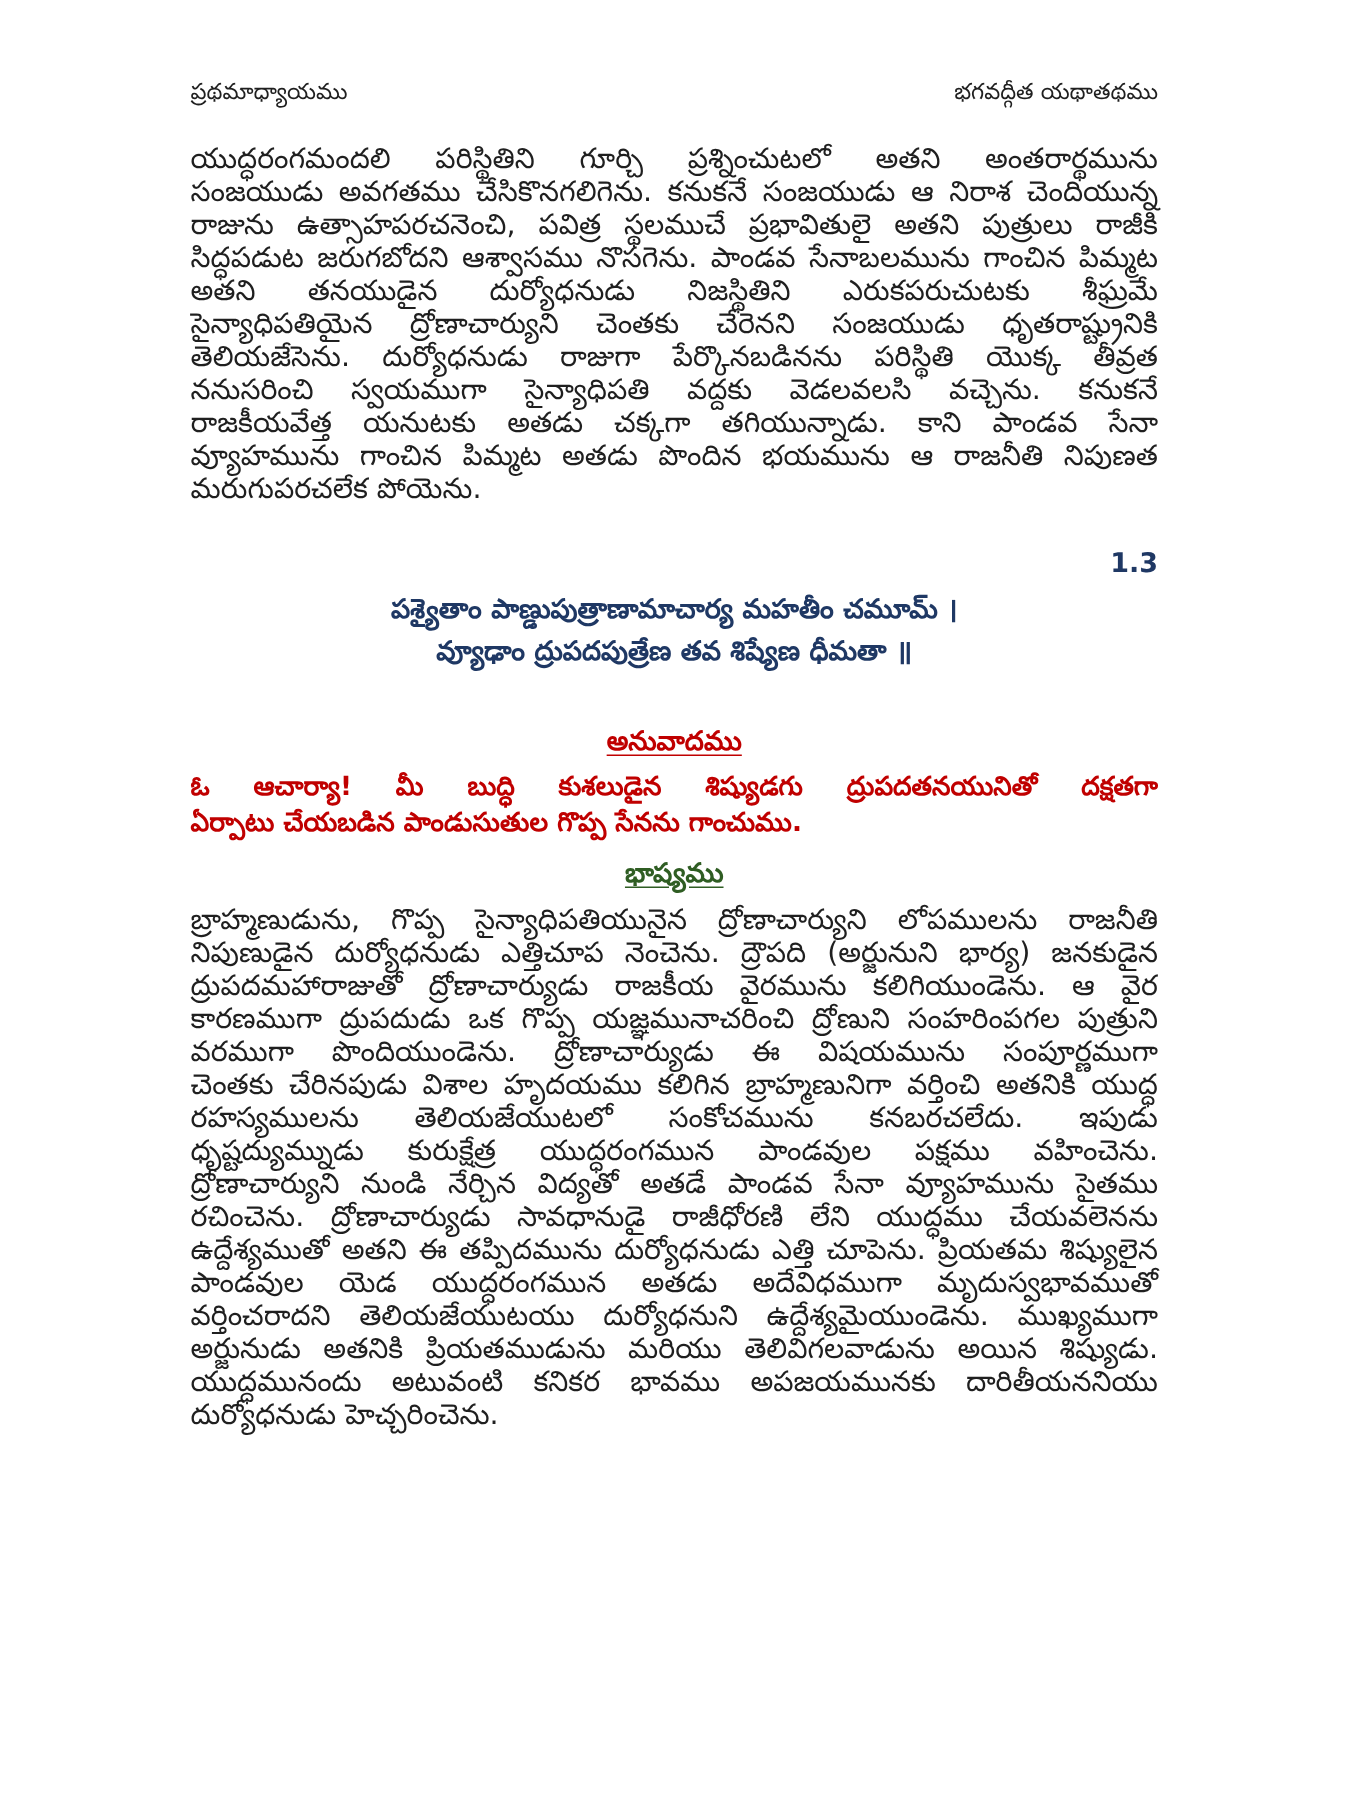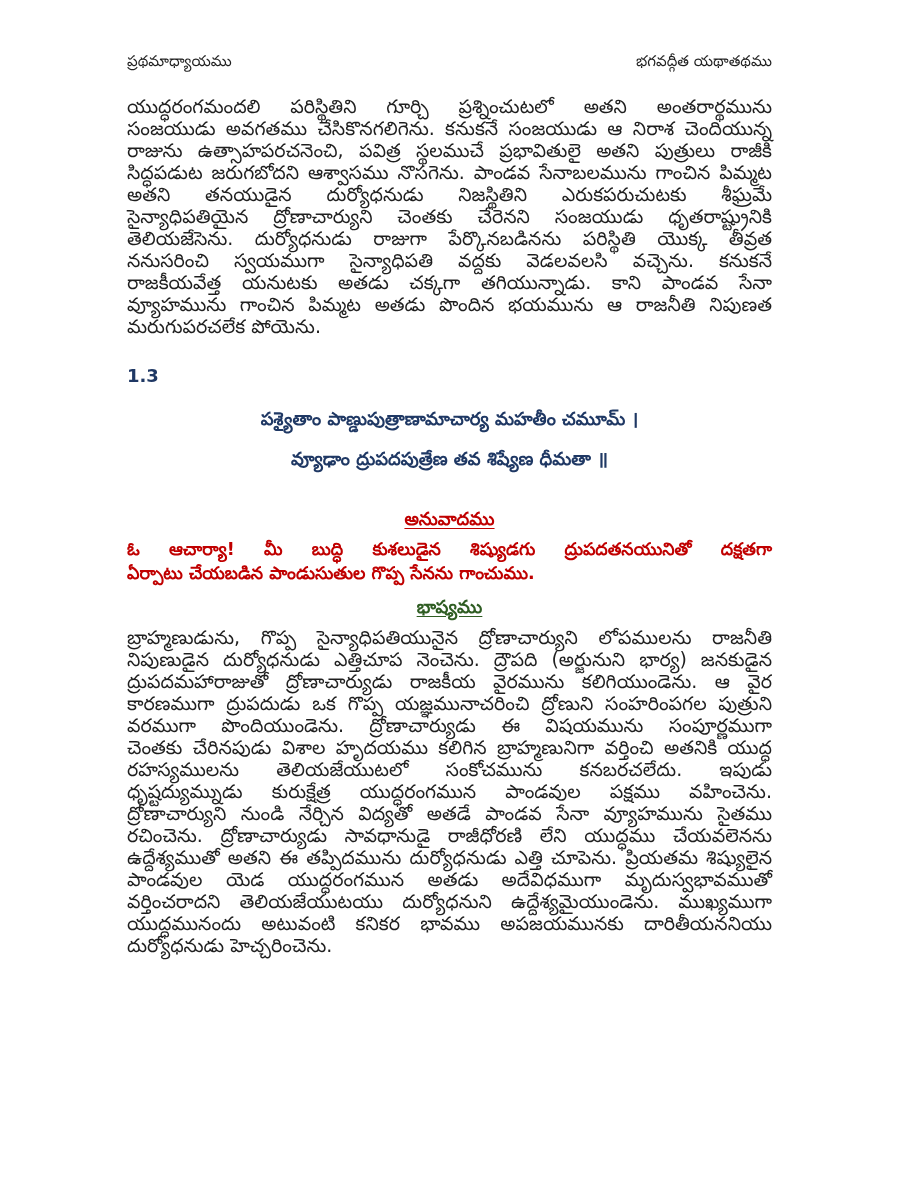--- a/index.html
+++ b/index.html
@@ -28,35 +28,35 @@
   }
   .jline.last { text-align-last: left; }
   .body-text {
     font-size: 19px;
     line-height: 22px;
     color: #1f1f1f;
   }
   .intro { margin-top: 23px; }
   .verse-number {
     margin-top: 28px;
-    text-align: left;
+    text-align: right;
     font-size: 18px;
     line-height: 22px;
     font-weight: bold;
     color: #1f3864;
   }
   .verse-line {
     text-align: center;
     font-size: 18px;
     line-height: 22px;
     font-weight: bold;
     color: #1f3864;
   }
-  .verse-line.v1 { margin-top: 21px; }
-  .verse-line.v2 { margin-top: 18px; }
+  .verse-line.v1 { margin-top: 9px; }
+  .verse-line.v2 { margin-top: 6px; }
   .section-heading {
     text-align: center;
     font-size: 18px;
     line-height: 24px;
     font-weight: bold;
     text-decoration: underline;
     text-underline-offset: 3px;
   }
   .heading-red { margin-top: 37px; color: #c00000; text-decoration: underline; }
   .heading-green { margin-top: 10px; color: #2f5d23; }
@@ -113,17 +113,18 @@
     <div class="jline">కారణముగా ద్రుపదుడు ఒక గొప్ప యజ్ఞమునాచరించి ద్రోణుని సంహరింపగల పుత్రుని</div>
     <div class="jline">వరముగా పొందియుండెను. ద్రోణాచార్యుడు ఈ విషయమును సంపూర్ణముగా</div>
     <div class="jline">చెంతకు చేరినపుడు విశాల హృదయము కలిగిన బ్రాహ్మణునిగా వర్తించి అతనికి యుద్ధ</div>
     <div class="jline">రహస్యములను తెలియజేయుటలో సంకోచమును కనబరచలేదు. ఇపుడు</div>
     <div class="jline">ధృష్టద్యుమ్నుడు కురుక్షేత్ర యుద్ధరంగమున పాండవుల పక్షము వహించెను.</div>
     <div class="jline">ద్రోణాచార్యుని నుండి నేర్చిన విద్యతో అతడే పాండవ సేనా వ్యూహమును సైతము</div>
     <div class="jline">రచించెను. ద్రోణాచార్యుడు సావధానుడై రాజీధోరణి లేని యుద్ధము చేయవలెనను</div>
     <div class="jline">ఉద్దేశ్యముతో అతని ఈ తప్పిదమును దుర్యోధనుడు ఎత్తి చూపెను. ప్రియతమ శిష్యులైన</div>
     <div class="jline">పాండవుల యెడ యుద్ధరంగమున అతడు అదేవిధముగా మృదుస్వభావముతో</div>
     <div class="jline">వర్తించరాదని తెలియజేయుటయు దుర్యోధనుని ఉద్దేశ్యమైయుండెను. ముఖ్యముగా</div>
+    <div class="jline">అర్జునుడు అతనికి ప్రియతముడును మరియు తెలివిగలవాడును అయిన శిష్యుడు.</div>
     <div class="jline">యుద్ధమునందు అటువంటి కనికర భావము అపజయమునకు దారితీయననియు</div>
     <div class="jline last">దుర్యోధనుడు హెచ్చరించెను.</div>
   </div>
 
 </div>
 
 </body></html>

